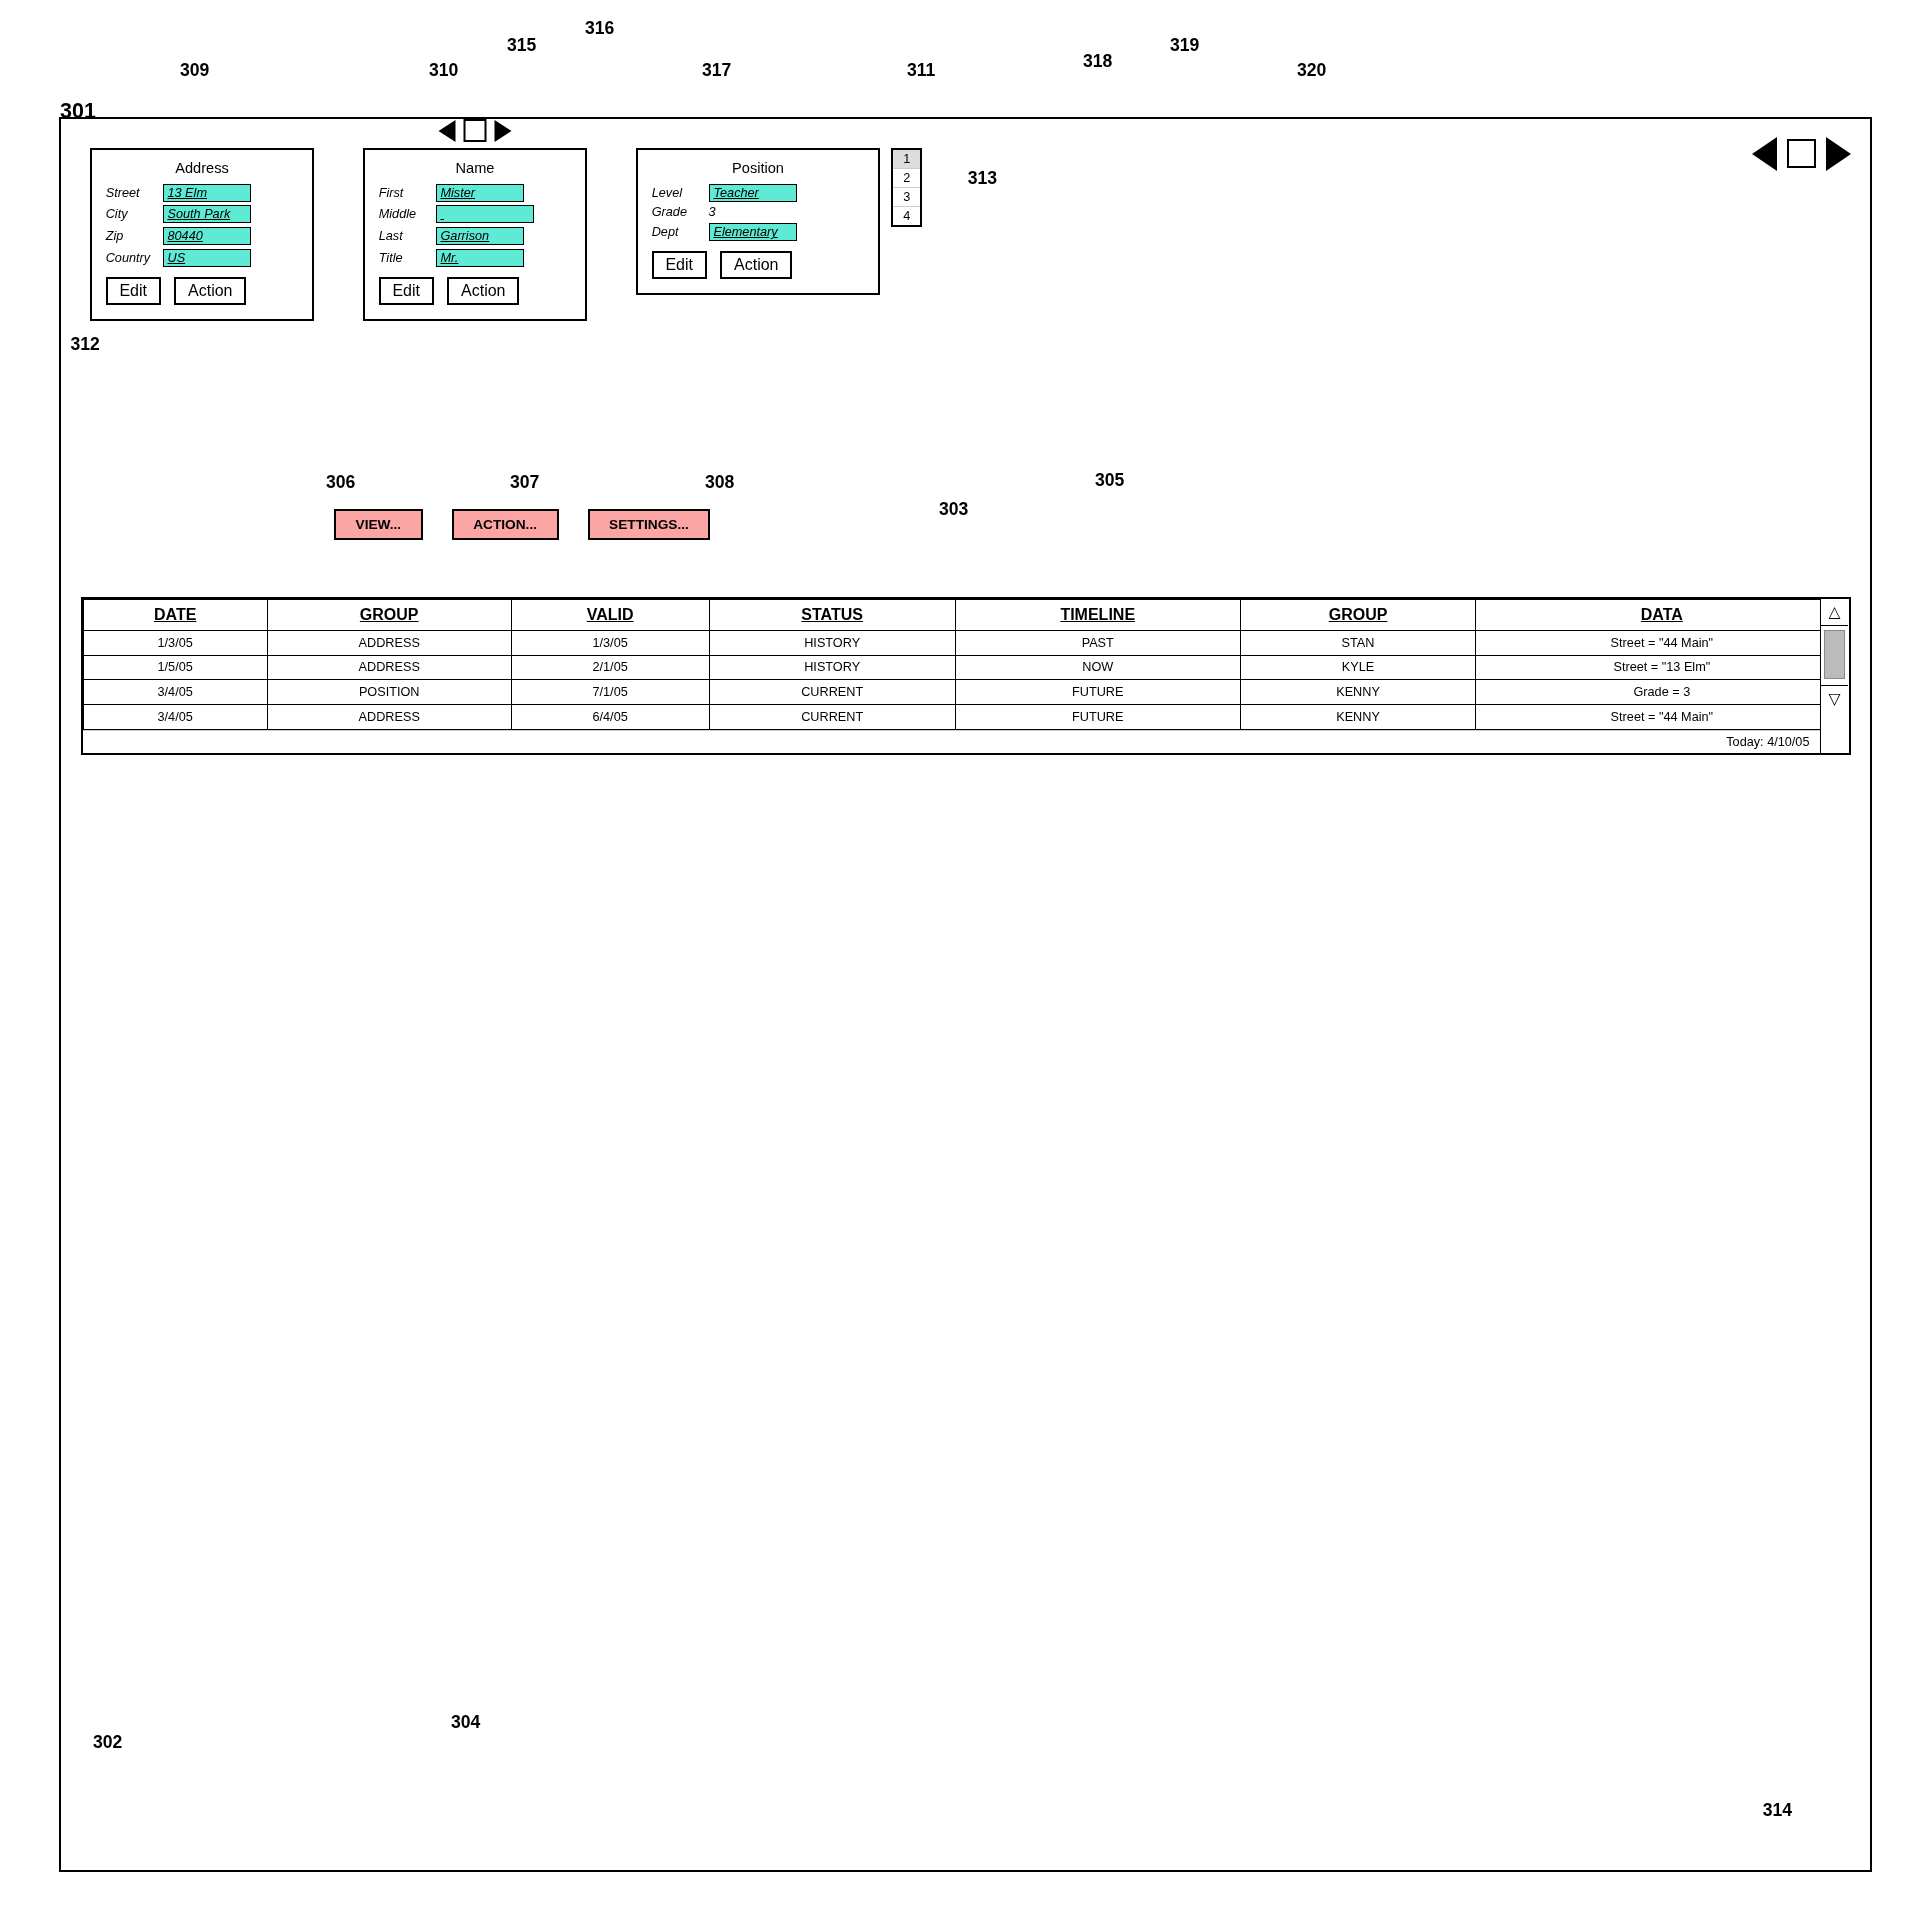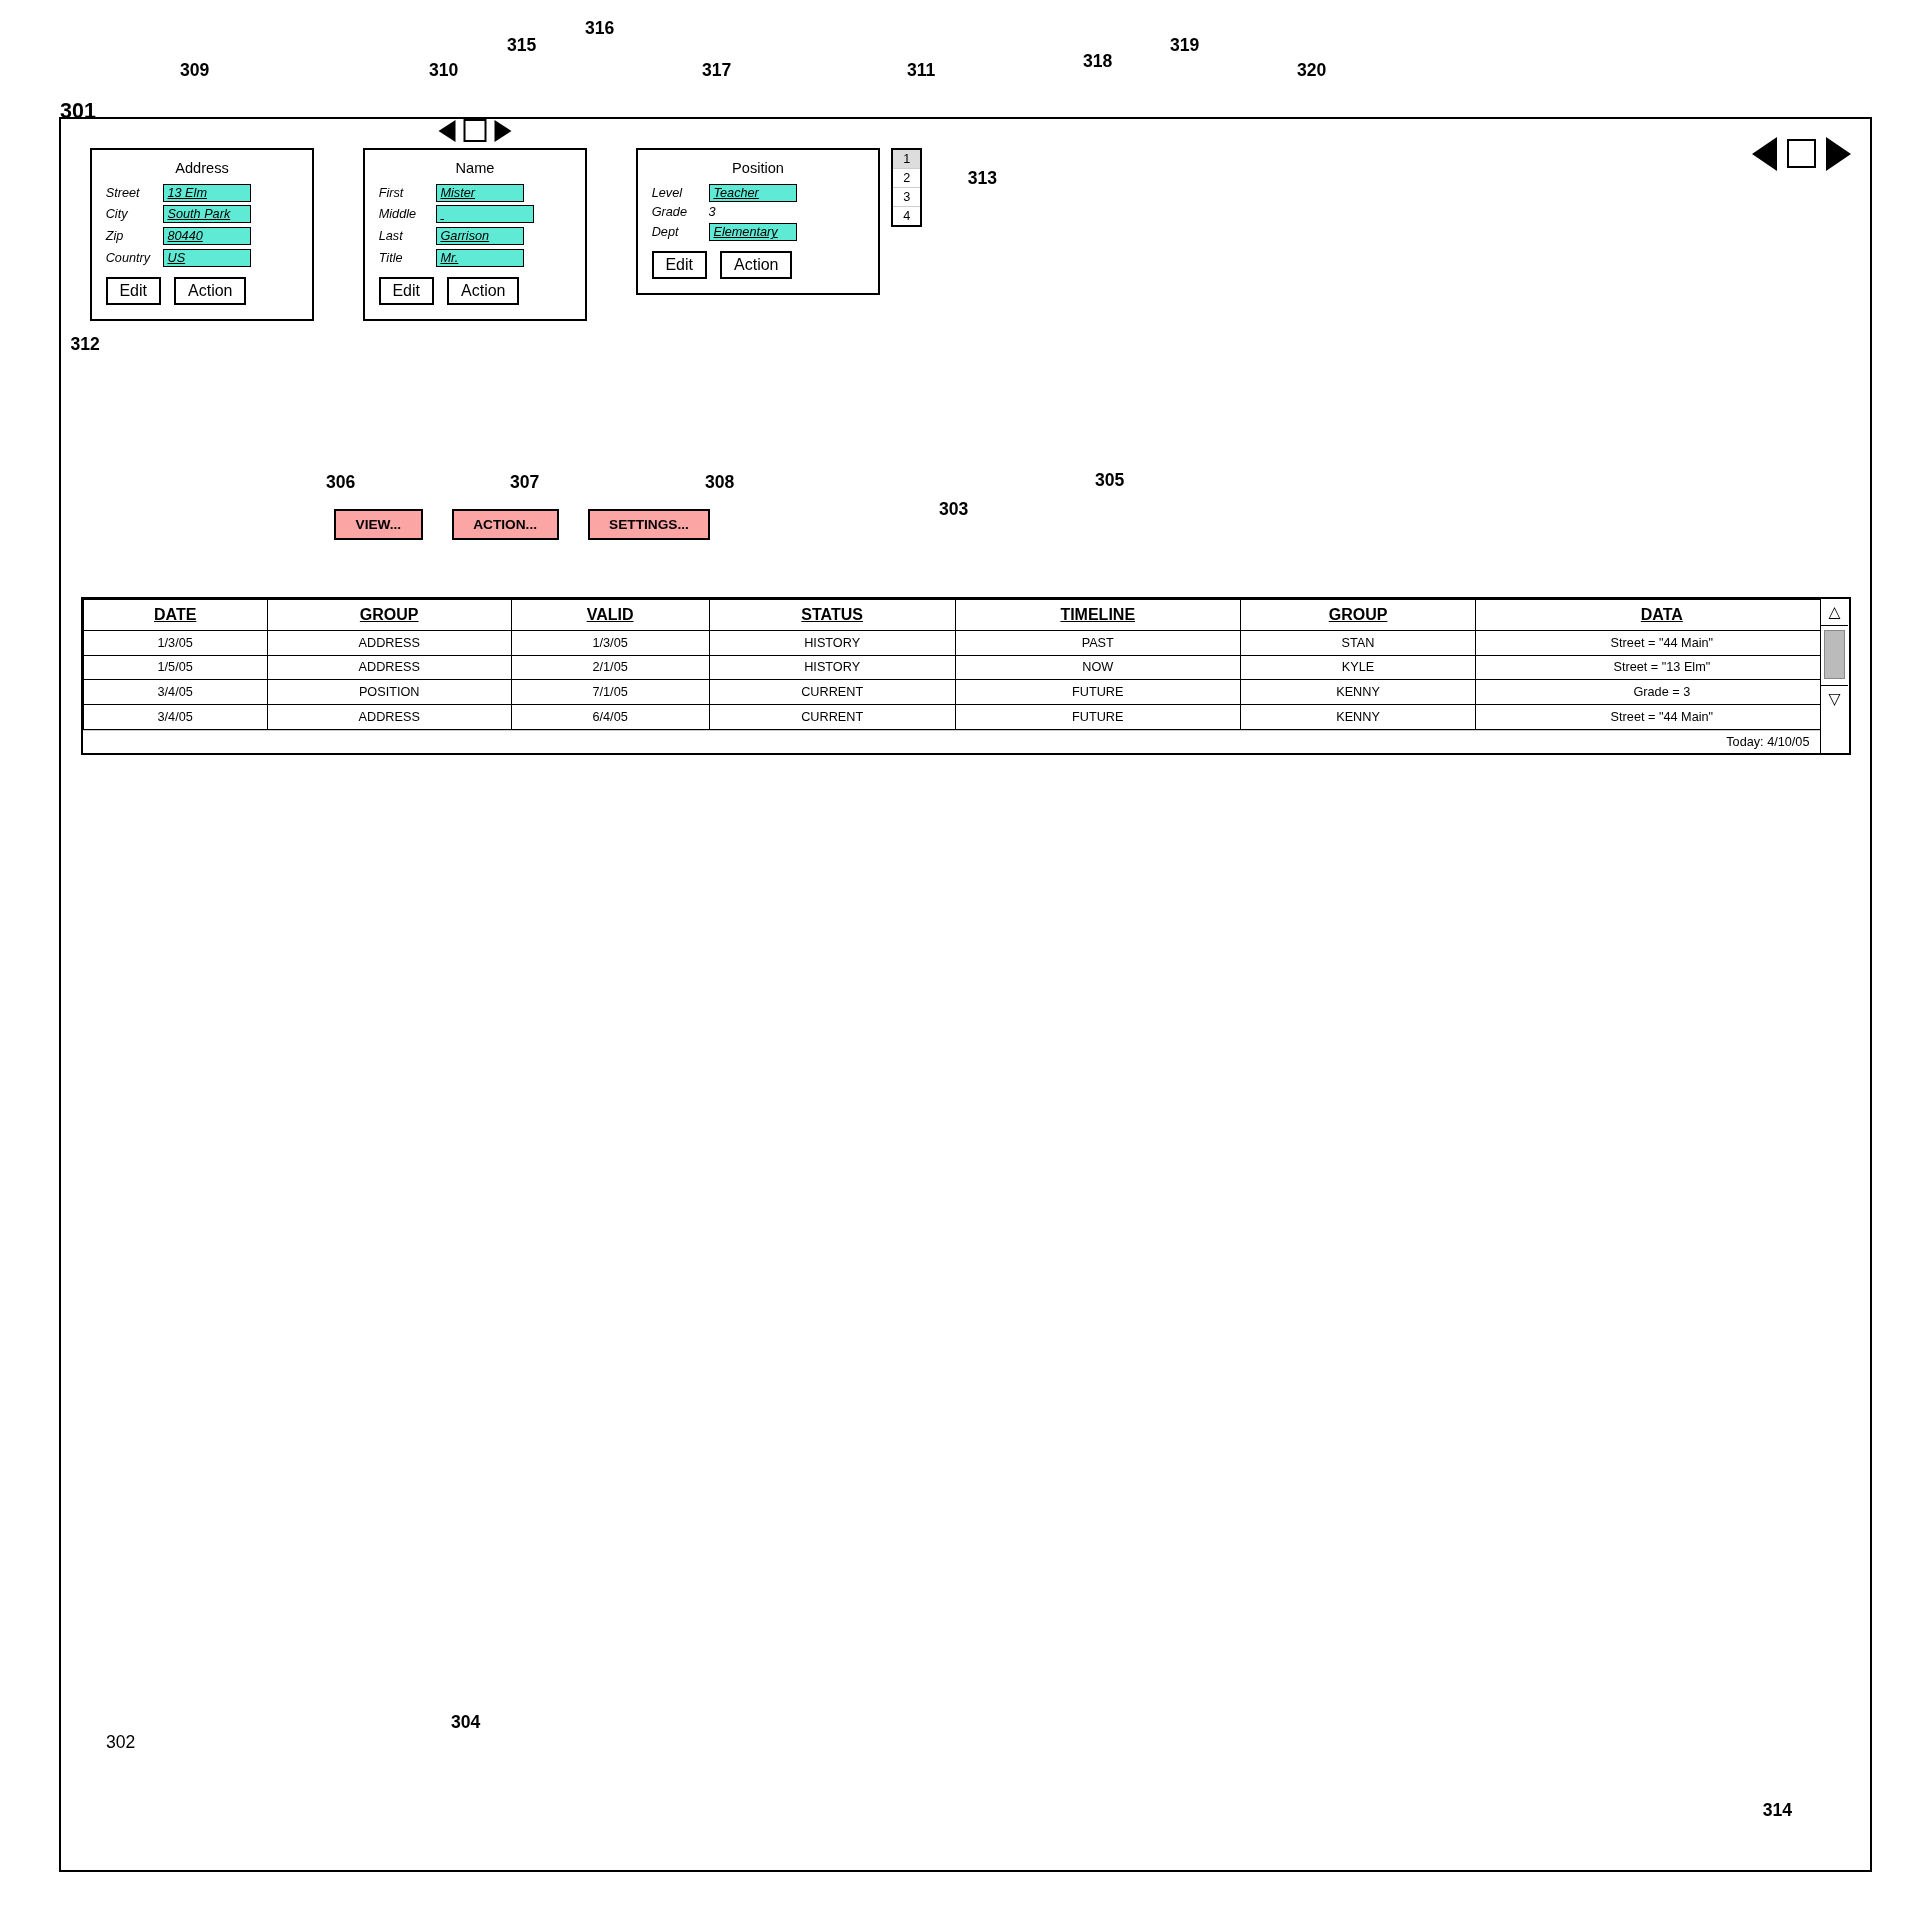--- a/index.html
+++ b/index.html
@@ -378,20 +378,20 @@
           <td>FUTURE</td>
           <td>KENNY</td>
           <td>Street = "44 Main"</td>
         </tr>
       </tbody>
     </table>
 
     <div style="text-align:right; padding:3.9px 39px 3.9px 0; font-size:12.7px; border-top:1px solid #ccc;">Today: 4/10/05</div>
   </div>
 
-  <div style="position:absolute; bottom:117px; left:45px; font-size:17.6px; font-weight:normal;text-align:center;">302</div>
+  <div style="position:absolute; bottom:117px; left:32px; font-size:17.6px; font-weight:bold;text-align:center;">302</div>
 
   <div style="position:absolute; bottom:137px; left:390px; font-size:17.6px; font-weight:bold;">304</div>
 
   <div style="position:absolute; bottom:49px; right:78px; font-size:17.6px; font-weight:bold;">314</div>
 
 </div>
 
 
 </body></html>

